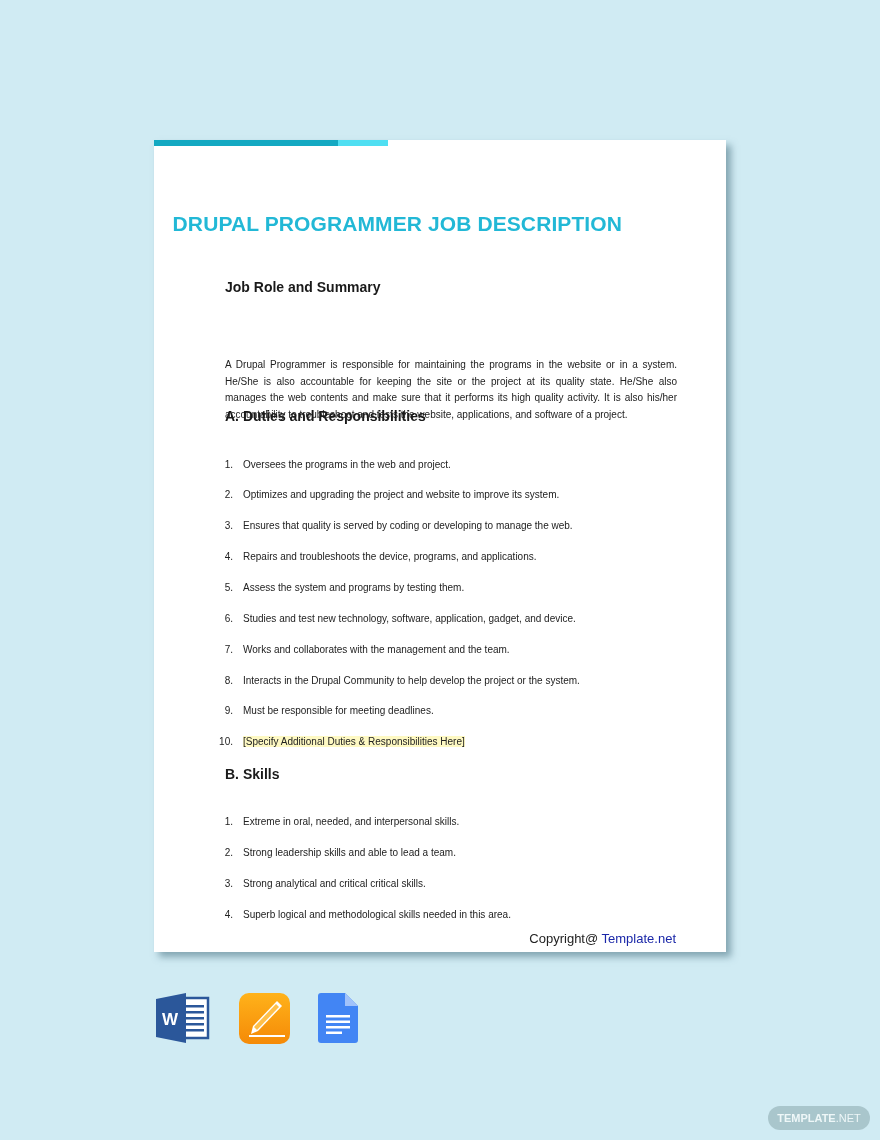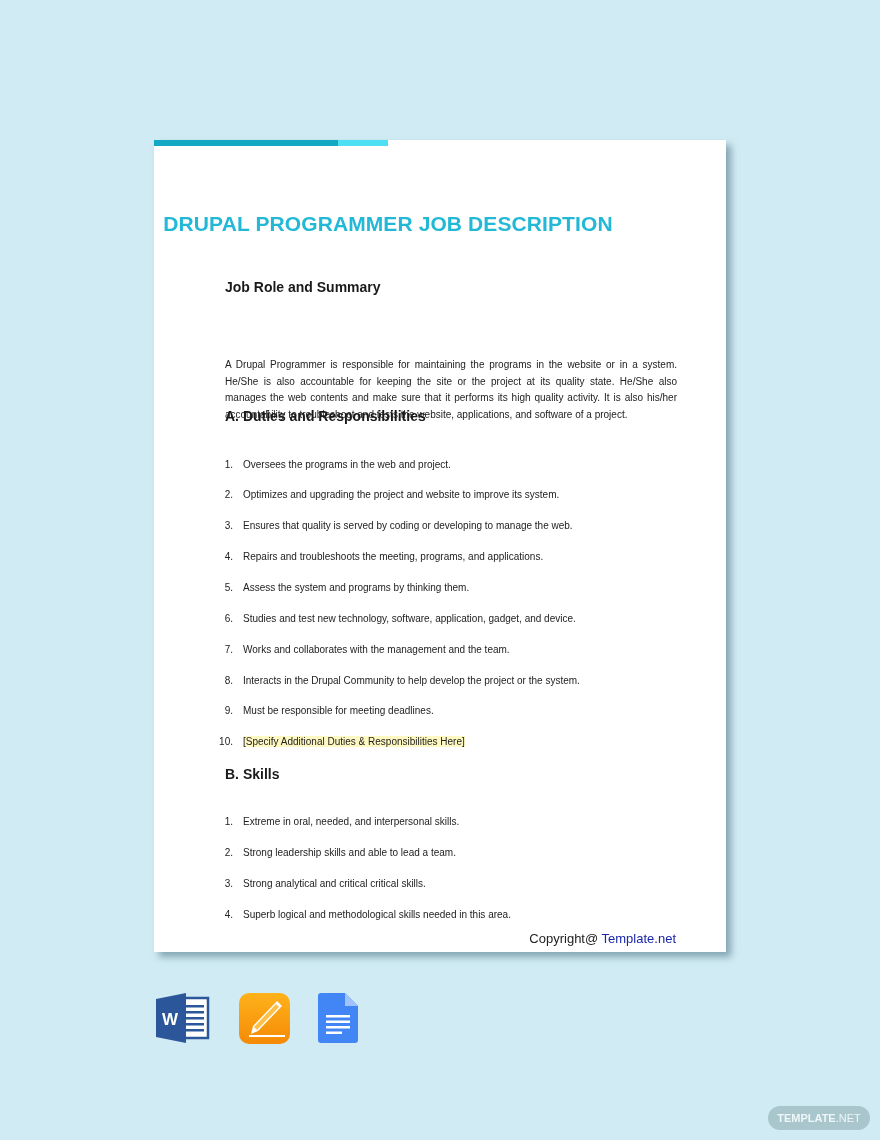--- a/index.html
+++ b/index.html
@@ -17,21 +17,21 @@
       background: #ffffff;
       box-shadow: 5px 5px 7px rgba(70, 110, 125, 0.55);
     }
     .accent-bar { position: absolute; top: 0; left: 0; height: 6px; }
     .accent-bar.dark { width: 184px; background: #14a9c2; }
     .accent-bar.light { left: 184px; width: 50px; background: #4fdff2; }
 
     .doc-title {
       position: absolute;
       top: 72px; left: 0; width: 468px;
-      text-align: center;
+      text-align: right;
       font-weight: bold;
       font-size: 21px;
       color: #22b8d6;
       letter-spacing: 0.1px;
     }
     .section-heading {
       position: absolute;
       left: 71px;
       font-size: 14px;
       font-weight: bold;
@@ -96,22 +96,22 @@
   <div class="doc-title">DRUPAL PROGRAMMER JOB DESCRIPTION</div>
 
   <div class="section-heading" style="top:139px">Job Role and Summary</div>
   <div class="summary">A Drupal Programmer is responsible for maintaining the programs in the website or in a system. He/She is also accountable for keeping the site or the project at its quality state. He/She also manages the web contents and make sure that it performs its high quality activity. It is also his/her accountability to troubleshoot and tests the website, applications, and software of a project.</div>
 
   <div class="section-heading" style="top:268px">A.  Duties and Responsibilities</div>
 
   <div class="list-item" style="top:301px"><span class="num">1.</span><span class="txt">Oversees the programs in the web and project.</span></div>
   <div class="list-item" style="top:331px"><span class="num">2.</span><span class="txt">Optimizes and upgrading the project and website to improve its system.</span></div>
   <div class="list-item" style="top:362px"><span class="num">3.</span><span class="txt">Ensures that quality is served by coding or developing to manage the web.</span></div>
-  <div class="list-item" style="top:393px"><span class="num">4.</span><span class="txt">Repairs and troubleshoots the meeting, programs, and applications.</span></div>
-  <div class="list-item" style="top:424px"><span class="num">5.</span><span class="txt">Assess the system and programs by thinking them.</span></div>
+  <div class="list-item" style="top:393px"><span class="num">4.</span><span class="txt">Repairs and troubleshoots the device, programs, and applications.</span></div>
+  <div class="list-item" style="top:424px"><span class="num">5.</span><span class="txt">Assess the system and programs by testing them.</span></div>
   <div class="list-item" style="top:455px"><span class="num">6.</span><span class="txt">Studies and test new technology, software, application, gadget, and device.</span></div>
   <div class="list-item" style="top:486px"><span class="num">7.</span><span class="txt">Works and collaborates with the management and the team.</span></div>
   <div class="list-item" style="top:517px"><span class="num">8.</span><span class="txt">Interacts in the Drupal Community to help develop the project or the system.</span></div>
   <div class="list-item" style="top:547px"><span class="num">9.</span><span class="txt">Must be responsible for meeting deadlines.</span></div>
   <div class="list-item" style="top:578px"><span class="num">10.</span><span class="txt highlight">[Specify Additional Duties &amp; Responsibilities Here]</span></div>
 
   <div class="section-heading" style="top:626px">B.  Skills</div>
 
   <div class="list-item" style="top:658px"><span class="num">1.</span><span class="txt">Extreme in oral, needed, and interpersonal skills.</span></div>
   <div class="list-item" style="top:689px"><span class="num">2.</span><span class="txt">Strong leadership skills and able to lead a team.</span></div>

